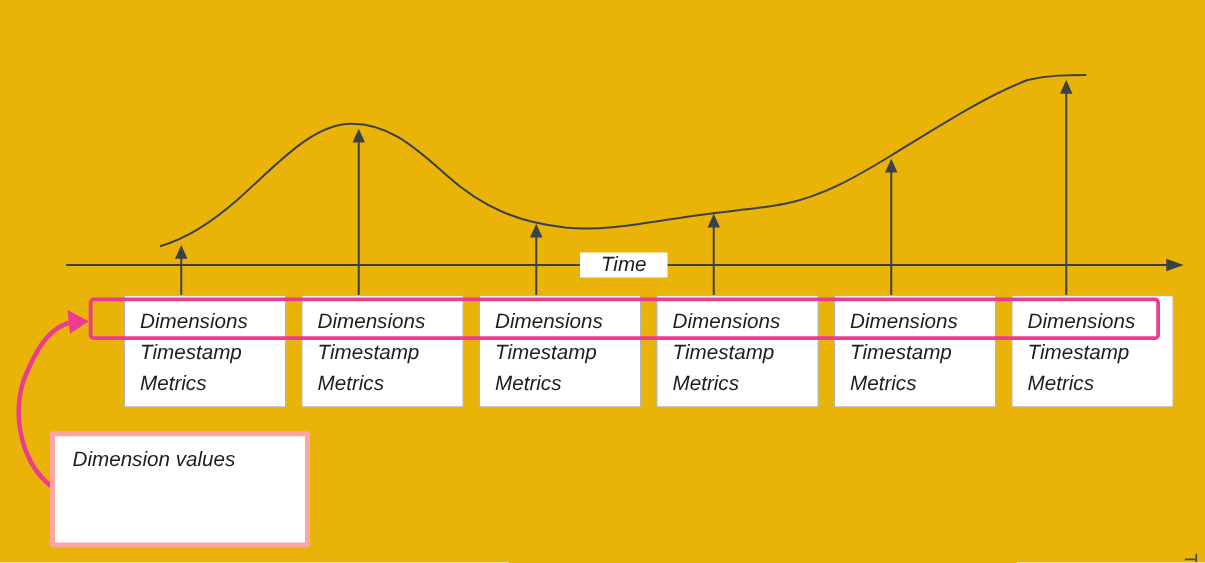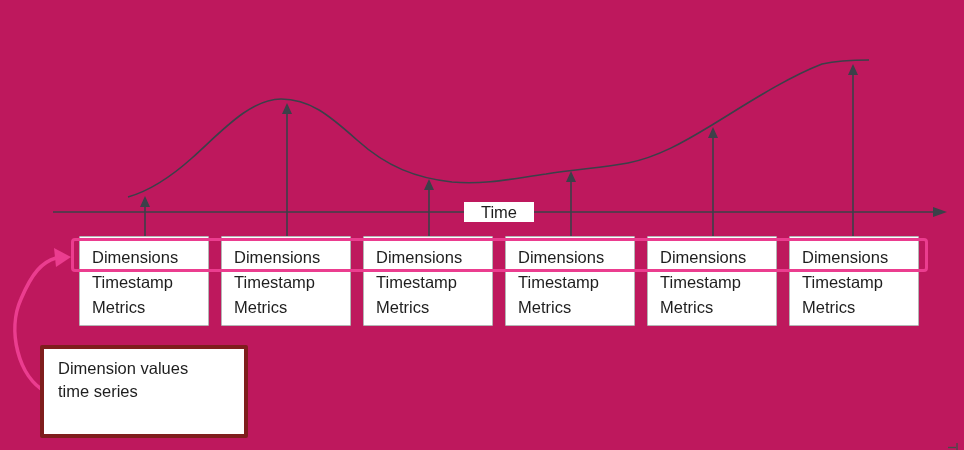--- a/index.html
+++ b/index.html
@@ -5,22 +5,23 @@
   html, body {
     margin: 0;
     padding: 0;
     background: #ffffff;
     font-family: "Liberation Sans", "DejaVu Sans", sans-serif;
   }
   .canvas {
     position: relative;
     width: 964px;
     height: 450px;
-    background: #be185d;
+    background: #eab308;
     overflow: hidden;
+    font-style: italic;
   }
   .lines-layer {
     position: absolute;
     left: 0; top: 0;
     width: 964px;
     height: 450px;
     z-index: 1;
   }
   .time-label {
     position: absolute;
@@ -38,20 +39,21 @@
     position: absolute;
     top: 236px;
     width: 130px;
     height: 90px;
     box-sizing: border-box;
     background: #ffffff;
     border: 1px solid #b5b5b5;
     border-radius: 1px;
     padding: 8px 0 0 12px;
     z-index: 2;
+    margin-left: 20px;
   }
   .record-box .box-line {
     font-size: 16.5px;
     line-height: 25px;
     color: #1e1e1e;
     white-space: nowrap;
   }
   .dims-highlight {
     position: absolute;
     left: 71px;
@@ -66,21 +68,21 @@
     z-index: 3;
   }
   .callout-box {
     position: absolute;
     left: 40px;
     top: 345px;
     width: 208px;
     height: 93px;
     box-sizing: border-box;
     background: #ffffff;
-    border: 4px solid #7f1d1d;
+    border: 4px solid #fca5a5;
     border-radius: 2px;
     padding: 8px 0 0 14px;
     z-index: 3;
   }
   .callout-box .callout-line {
     font-size: 16.5px;
     line-height: 23px;
     color: #1e1e1e;
     white-space: nowrap;
   }
@@ -176,16 +178,15 @@
   <div class="record-box" style="left:789px">
     <div class="box-line">Dimensions</div>
     <div class="box-line">Timestamp</div>
     <div class="box-line">Metrics</div>
   </div>
 
   <div class="dims-highlight"></div>
 
   <div class="callout-box">
     <div class="callout-line">Dimension values</div>
-    <div class="callout-line">time series</div>
   </div>
 
 </div>
 
 </body></html>

